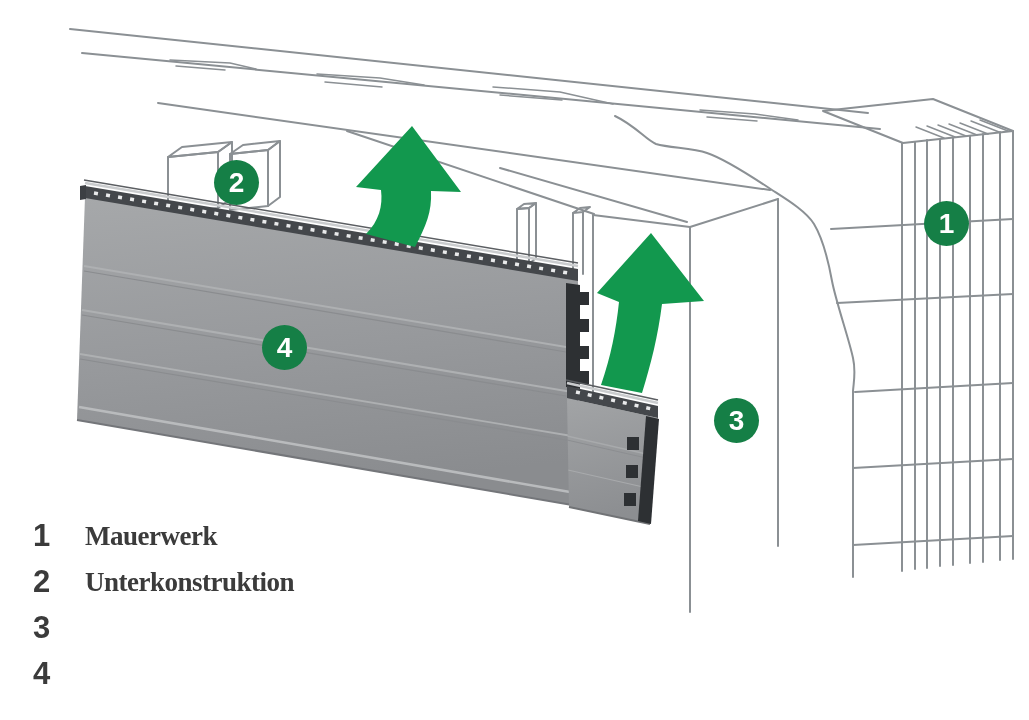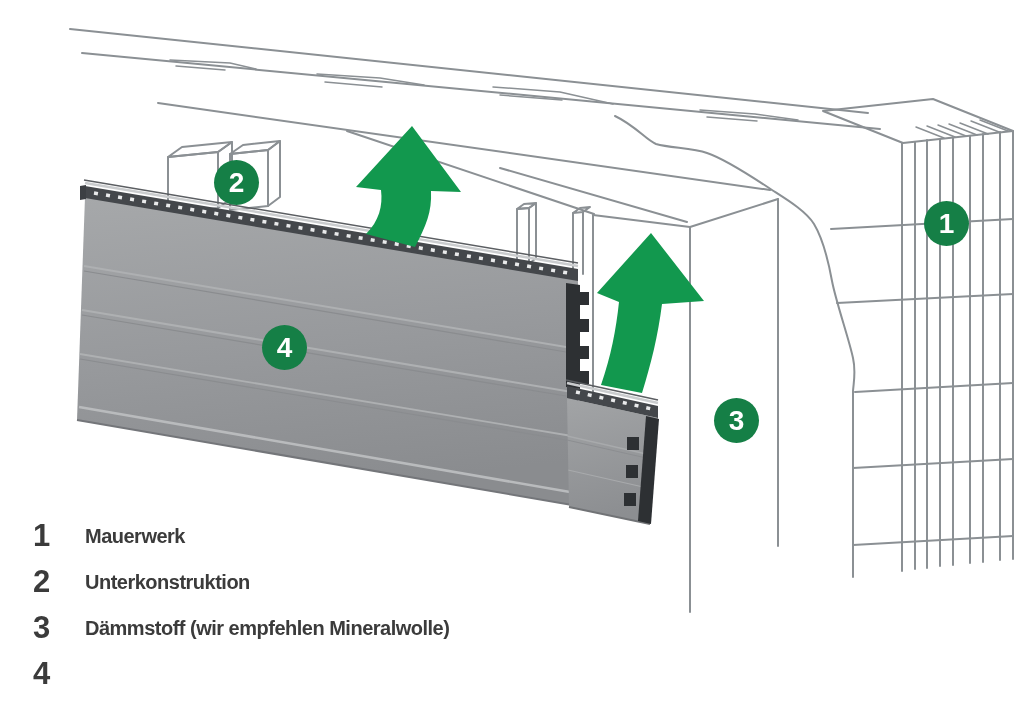--- a/index.html
+++ b/index.html
@@ -24,22 +24,23 @@
     display:flex;align-items:center;justify-content:center;
     font-size:28px;font-weight:700;line-height:1;
   }
   .legend{position:absolute;left:33px;top:513px;width:980px;}
   .legend-row{display:flex;align-items:center;height:46px;}
   .legend-num{
     width:52px;flex:0 0 52px;color:var(--legend-text);
     font-size:31px;font-weight:700;letter-spacing:-0.5px;
   }
   .legend-label{
-    color:var(--legend-text);font-size:20px;font-weight:700;letter-spacing:-0.5px;
+    color:var(--legend-text);font-size:27px;font-weight:700;letter-spacing:-0.5px;
     white-space:nowrap;
+    font-family:Liberation Serif, serif;
   }
 </style>
 </head>
 <body>
 
 <div id="stage">
 
   <svg width="1029" height="720" viewBox="0 0 1029 720">
     <defs>
       <linearGradient id="gA" x1="0" y1="0" x2="0.18" y2="1">
@@ -197,20 +198,19 @@
     <div class="legend-row">
       <span class="legend-num">1</span>
       <span class="legend-label">Mauerwerk</span>
     </div>
     <div class="legend-row">
       <span class="legend-num">2</span>
       <span class="legend-label">Unterkonstruktion</span>
     </div>
     <div class="legend-row">
       <span class="legend-num">3</span>
-      <span class="legend-label">Dämmstoff (wir empfehlen Mineralwolle)</span>
     </div>
     <div class="legend-row">
       <span class="legend-num">4</span>
     </div>
   </div>
 
 </div>
 
 </body></html>

